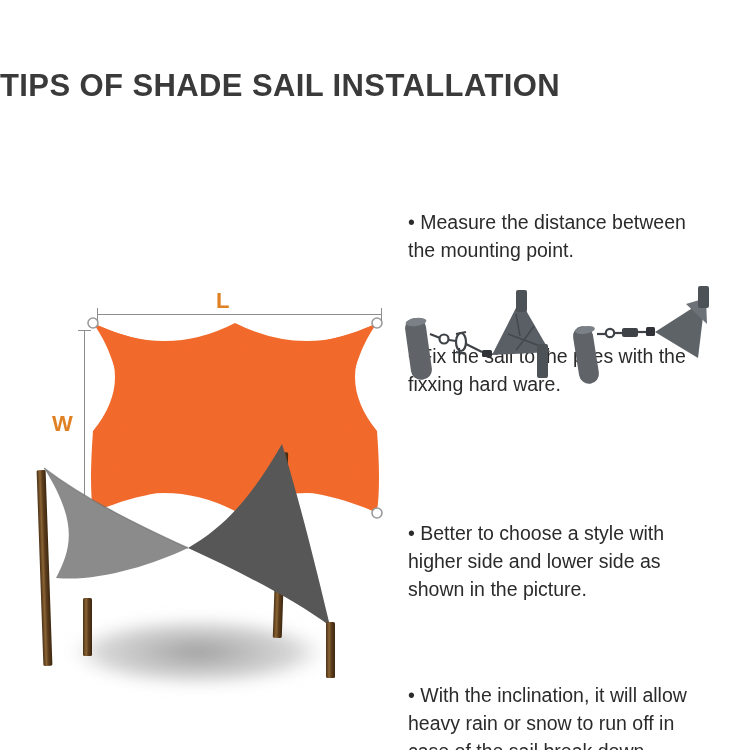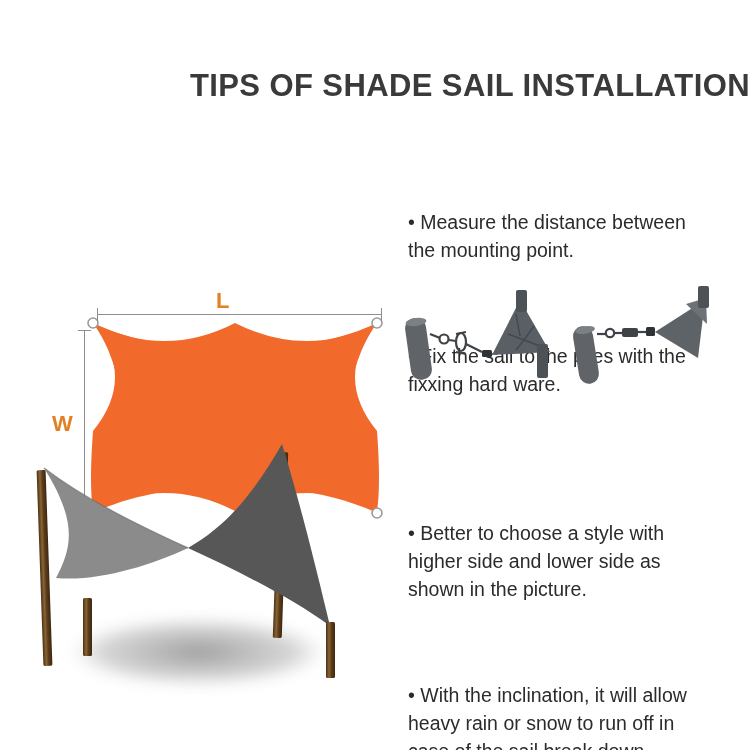--- a/index.html
+++ b/index.html
@@ -17,21 +17,21 @@
     background: #ffffff;
     overflow: hidden;
   }
 
   
   #title {
     position: absolute;
     left: 0;
     top: 68px;
     width: 750px;
-    text-align: right;
+    text-align: left;
     font-size: 31px;
     font-weight: bold;
     letter-spacing: 0.4px;
     color: #3a3a3a;
     font-family: "Liberation Sans", sans-serif;
     white-space: nowrap;
   }
 
   
   .panel { position: absolute; }

